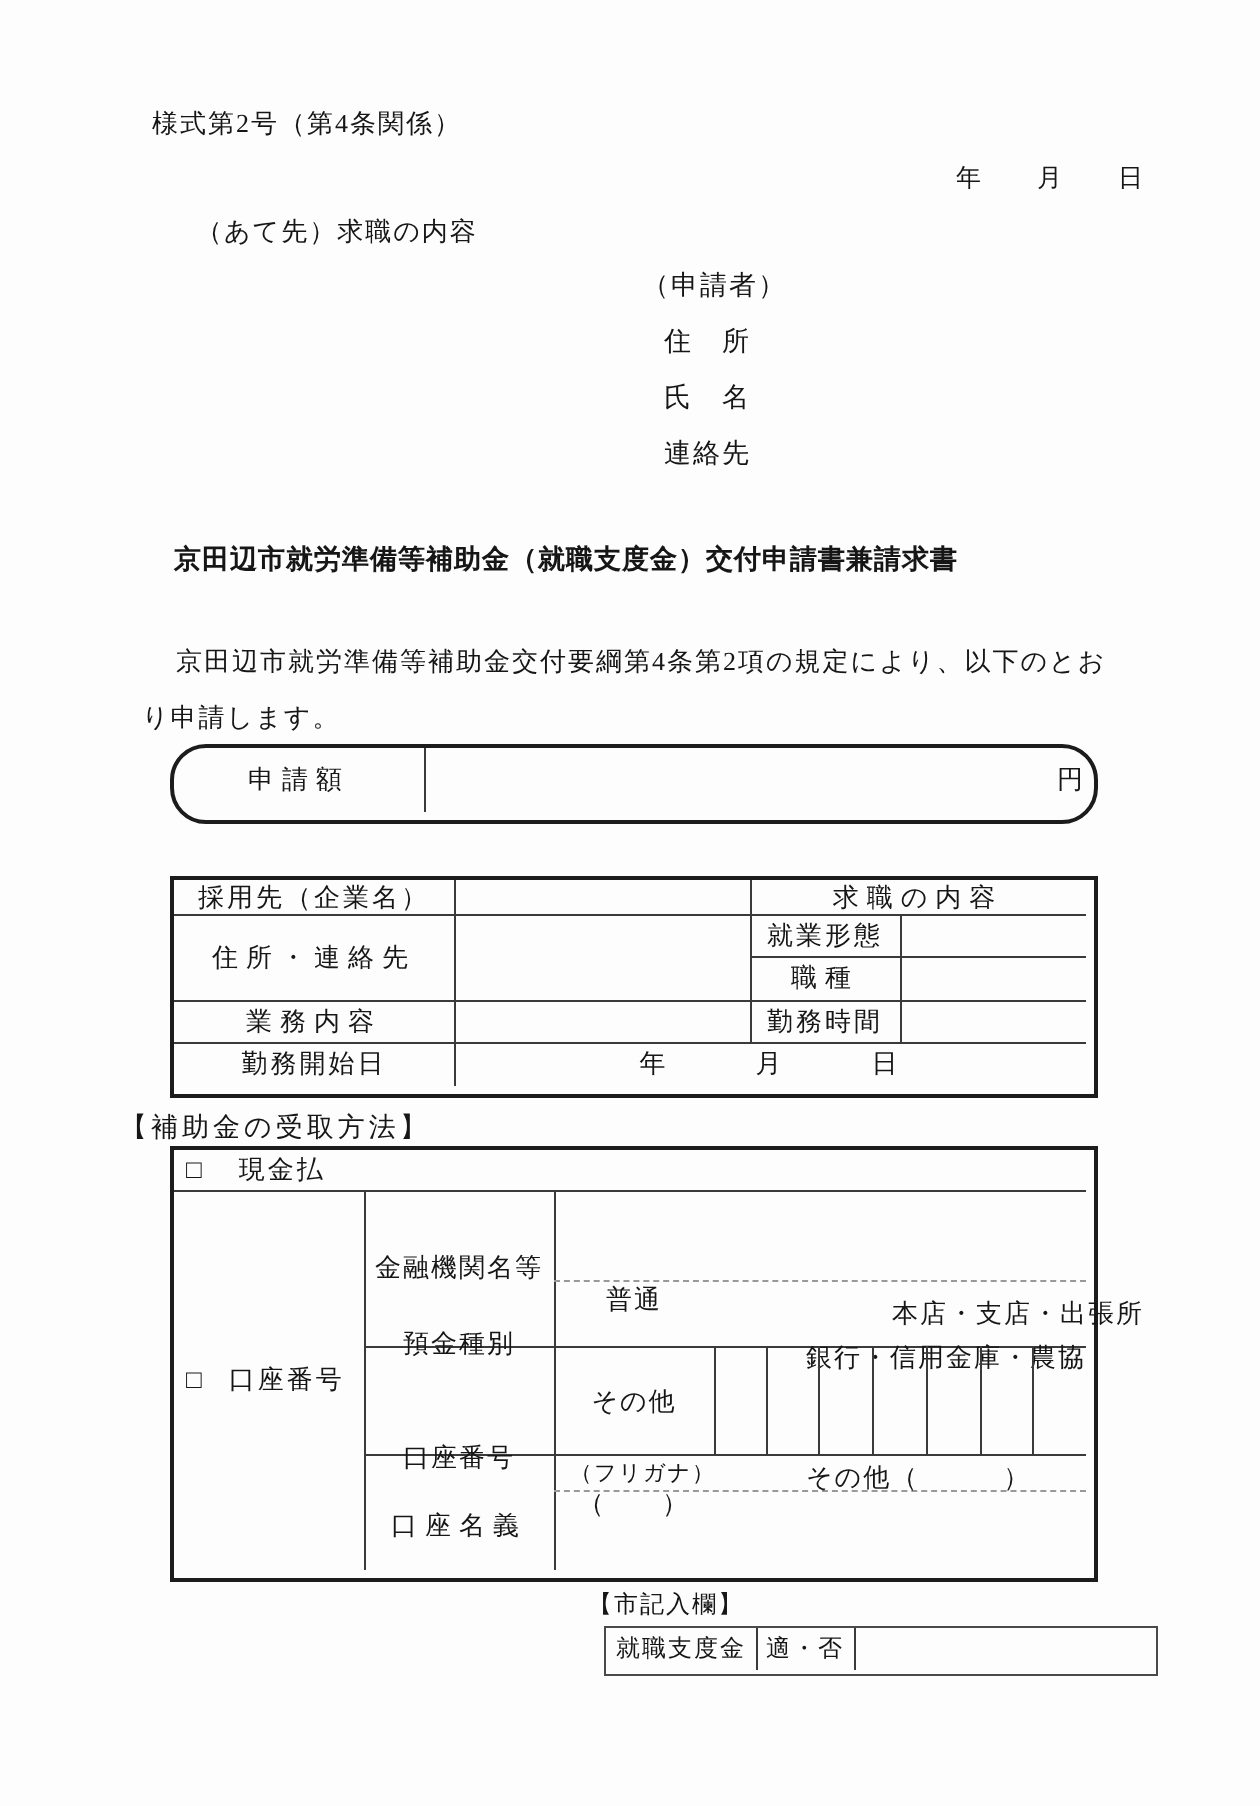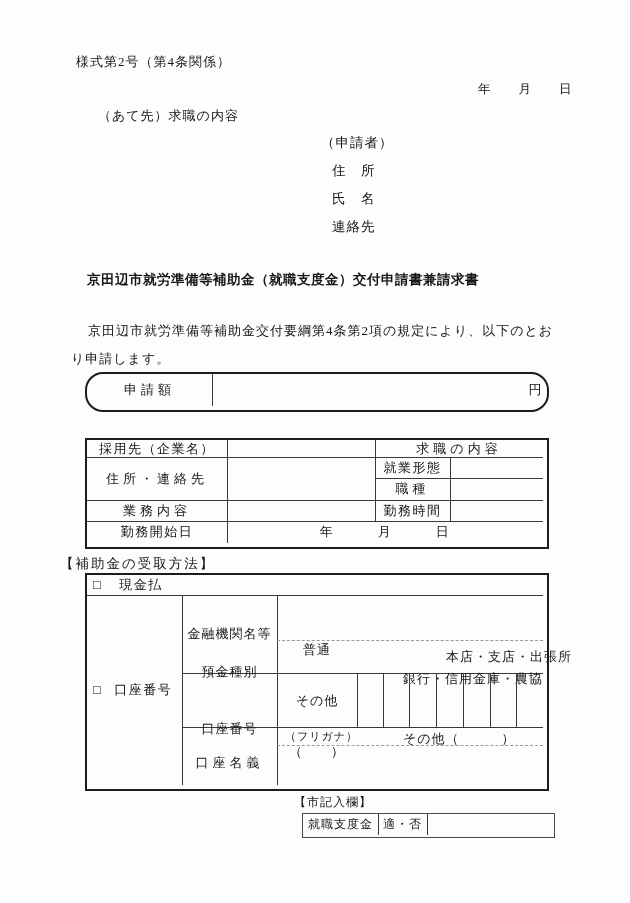--- a/index.html
+++ b/index.html
@@ -1,21 +1,21 @@
 <!DOCTYPE html>
 <html><head>
 <meta charset="utf-8">
 <style>
   html,body{margin:0;padding:0;background:#ffffff;}
   #page{position:relative;width:630px;height:903px;background:#fdfdfd;
         font-family:"Liberation Serif","DejaVu Serif",serif;color:#161616;overflow:hidden;}
   .abs{position:absolute;}
   .txt{font-size:13px;letter-spacing:1px;white-space:pre;line-height:1.2;}
   .tbl{position:absolute;border:2px solid #1c1c1c;}
-  .tbl.thin{border:1px solid #4a4a4a;}
+  .tbl.thin{border:1px solid #4a4a4a;padding-left:24px;}
   .cell{position:absolute;display:flex;align-items:center;font-size:13px;letter-spacing:1.5px;white-space:pre;}
   .center{justify-content:center;}
   .right{justify-content:flex-end;}
   .hl{position:absolute;height:1px;background:#3a3a3a;}
   .vl{position:absolute;width:1px;background:#3a3a3a;}
   .dash{position:absolute;height:0;border-top:1px dashed #999999;}
   .wide-ls{letter-spacing:4px;}
   .sm{font-size:12px;letter-spacing:1px;}
   .lines{text-align:left;line-height:20px;font-size:13px;letter-spacing:1px;white-space:pre;}
   .digit-row{position:absolute;display:flex;}

